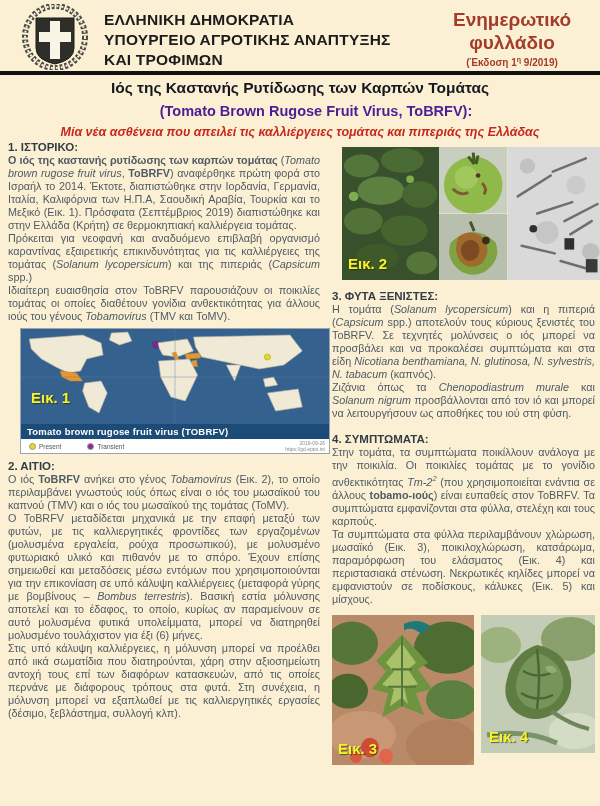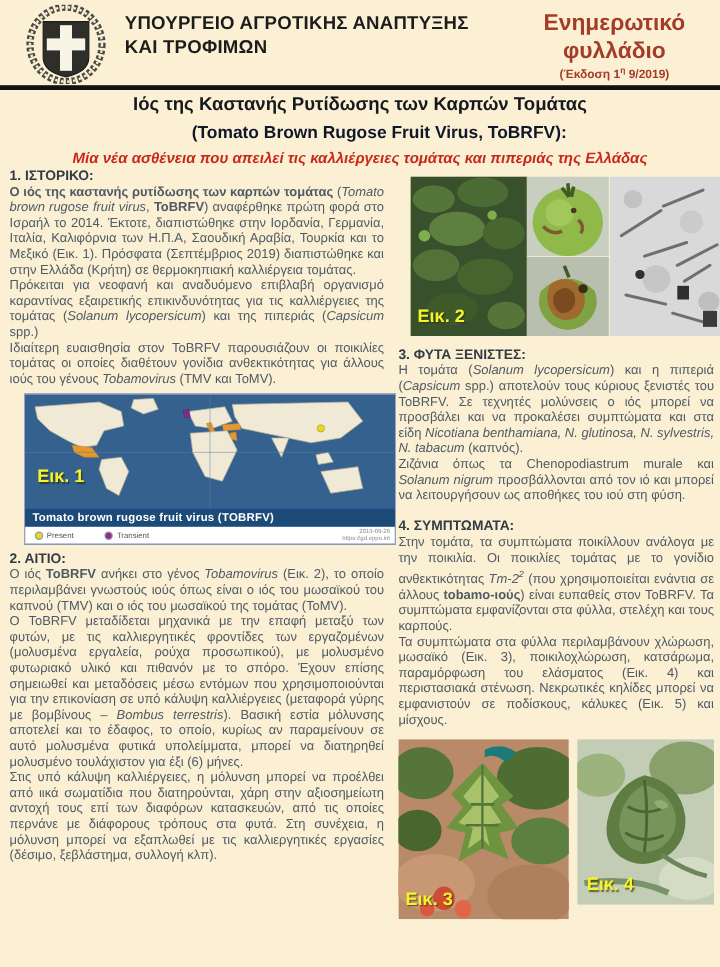--- a/index.html
+++ b/index.html
@@ -15,21 +15,21 @@
   .ministry{position:absolute;left:104px;top:10px;width:340px;
     font-weight:bold;font-size:15.5px;line-height:20px;color:#1c1c1c;letter-spacing:.2px;}
   .bulletin{position:absolute;right:8px;top:8px;width:160px;text-align:center;color:#a33c28;}
   .bulletin .big{font-weight:bold;font-size:19px;line-height:23px;}
   .bulletin .small{font-weight:bold;font-size:10px;margin-top:2px;}
   .bulletin .small sup{font-size:7px;}
   .rule{position:absolute;top:71px;left:0;width:600px;height:4px;background:#121212;}
   
   .titleblock{position:absolute;top:79px;left:0;width:600px;text-align:center;}
   .title1{font-weight:bold;font-size:15.5px;color:#14181f;}
-  .title2{font-weight:bold;font-size:14.5px;color:#0f172a;margin-top:6px;margin-left:32px;}
+  .title2{font-weight:bold;font-size:14.5px;color:#4c1d95;margin-top:6px;margin-left:32px;}
   .subtitle{font-weight:bold;font-style:italic;font-size:12.5px;color:#c8281c;margin-top:6px;}
   
   .col{position:absolute;top:141px;}
   .col-left{left:8px;width:312px;}
   .col-right{left:332px;width:263px;}
   .sec-heading{font-weight:bold;font-size:11.5px;color:#323c44;margin:0 0 1px 0;}
   .para{font-size:10.8px;line-height:13px;text-align:justify;margin:0;}
   .para sup{font-size:7.5px;}
   
   .figlabel{position:absolute;font-weight:bold;font-size:15px;color:#f6f32a;
@@ -65,20 +65,21 @@
     <div class="emblem">
       <svg viewBox="0 0 82 66" width="82" height="66">
         <ellipse cx="41" cy="33" rx="30" ry="31" fill="none" stroke="#4a4a42" stroke-width="6" stroke-dasharray="3 2"></ellipse>
         <ellipse cx="41" cy="33" rx="30" ry="31" fill="none" stroke="#f6efda" stroke-width="2" stroke-dasharray="2 3"></ellipse>
         <path d="M22 14 h38 v30 q0 12 -19 16 q-19 -4 -19 -16 Z" fill="#2e2e2a" stroke="#1c1c1a" stroke-width="1"></path>
         <rect x="36" y="17" width="10" height="38" fill="#f8f4e6"></rect>
         <rect x="25" y="28" width="32" height="10" fill="#f8f4e6"></rect>
       </svg>
     </div>
     <div class="ministry">
+      <div>ΕΛΛΗΝΙΚΗ ΔΗΜΟΚΡΑΤΙΑ</div>
       <div>ΥΠΟΥΡΓΕΙΟ ΑΓΡΟΤΙΚΗΣ ΑΝΑΠΤΥΞΗΣ</div>
       <div>ΚΑΙ ΤΡΟΦΙΜΩΝ</div>
     </div>
     <div class="bulletin">
       <div class="big">Ενημερωτικό</div>
       <div class="big">φυλλάδιο</div>
       <div class="small"><span>(Έκδοση 1</span><sup>η</sup><span> 9/2019)</span></div>
     </div>
   </div>
   <div class="rule"></div>
@@ -212,21 +213,21 @@
           <rect x="58" y="96" width="10" height="12" fill="#2f2f2f"></rect>
           <rect x="80" y="118" width="12" height="14" fill="#3a3a3a"></rect>
           <circle cx="26" cy="86" r="4" fill="#303030"></circle>
         </svg>
       </div>
       <span class="figlabel" style="left:6px;bottom:8px;">Εικ. 2</span>
     </div>
 
     <div class="sec-heading">3. ΦΥΤΑ ΞΕΝΙΣΤΕΣ:</div>
     <p class="para"><span>Η τομάτα (</span><span style="font-style: italic;">Solanum lycopersicum</span><span>) και η πιπεριά (</span><span style="font-style: italic;">Capsicum</span><span> spp.) αποτελούν τους κύριους ξενιστές του ToBRFV. Σε τεχνητές μολύνσεις ο ιός μπορεί να προσβάλει και να προκαλέσει συμπτώματα και στα είδη </span><span style="font-style: italic;">Nicotiana benthamiana, N. glutinosa, N. sylvestris, N. tabacum</span><span> (καπνός).</span></p>
-    <p class="para"><span>Ζιζάνια όπως τα </span><span style="">Chenopodiastrum murale</span><span> και </span><span style="font-style: italic;">Solanum nigrum</span><span> προσβάλλονται από τον ιό και μπορεί να λειτουργήσουν ως αποθήκες του ιού στη φύση.</span></p>
+    <p class="para"><span>Ζιζάνια όπως τα </span><span style="font-style: italic;">Chenopodiastrum murale</span><span> και </span><span style="font-style: italic;">Solanum nigrum</span><span> προσβάλλονται από τον ιό και μπορεί να λειτουργήσουν ως αποθήκες του ιού στη φύση.</span></p>
 
     <div class="spacer-s4"></div>
     <div class="sec-heading">4. ΣΥΜΠΤΩΜΑΤΑ:</div>
     <p class="para"><span>Στην τομάτα, τα συμπτώματα ποικίλλουν ανάλογα με την ποικιλία. Οι ποικιλίες τομάτας με το γονίδιο ανθεκτικότητας </span><span style="font-style: italic;">Tm-2</span><sup style="font-style: italic;">2</sup><span> (που χρησιμοποιείται ενάντια σε άλλους </span><span style="font-weight: bold;">tobamo-ιούς</span><span>) είναι ευπαθείς στον ToBRFV. Τα συμπτώματα εμφανίζονται στα φύλλα, στελέχη και τους καρπούς.</span></p>
     <p class="para"><span>Τα συμπτώματα στα φύλλα περιλαμβάνουν χλώρωση, μωσαϊκό (Εικ. 3), ποικιλοχλώρωση, κατσάρωμα, παραμόρφωση του ελάσματος (Εικ. 4) και περιστασιακά στένωση. Νεκρωτικές κηλίδες μπορεί να εμφανιστούν σε ποδίσκους, κάλυκες (Εικ. 5) και μίσχους.</span></p>
 
     <div class="photos-row">
       <div class="fig3">
         <svg class="photo-svg" viewBox="0 0 142 138" preserveAspectRatio="none">
           <rect width="142" height="138" fill="#b98a67"></rect>

